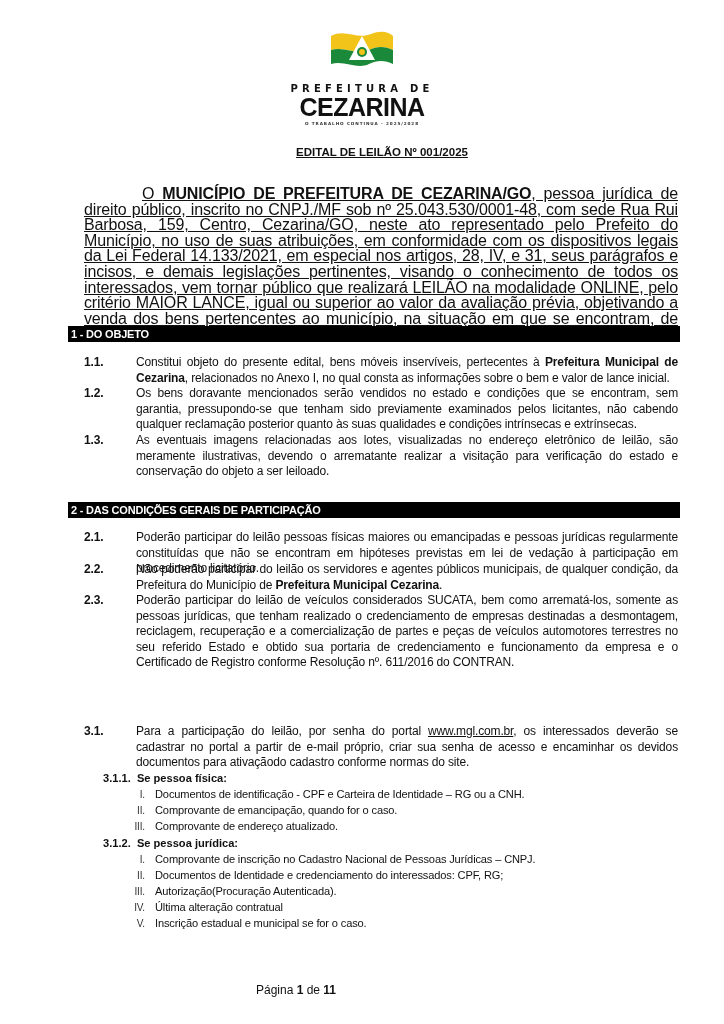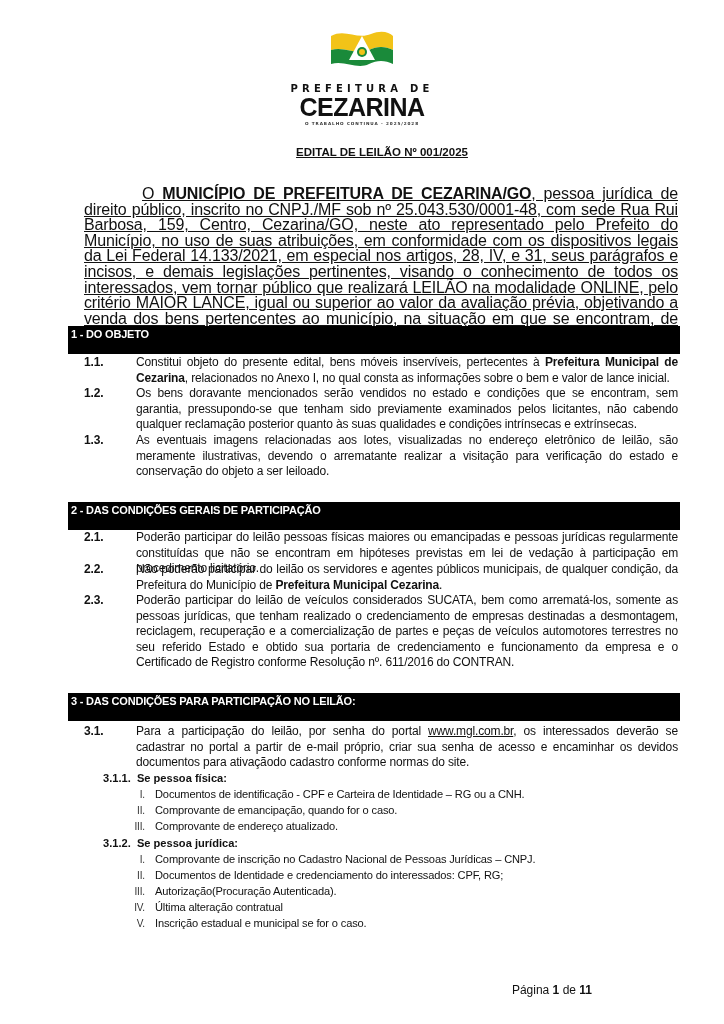--- a/index.html
+++ b/index.html
@@ -13,37 +13,37 @@
   .logo .name { font-family: Liberation Sans, sans-serif; font-weight: bold; font-size: 25px; letter-spacing: -0.5px; line-height: 26px; color:#111; }
   .logo .tag { font-family: "DejaVu Sans", sans-serif; font-weight: bold; font-size: 4.2px; letter-spacing: 0.9px; line-height: 7px; color:#333; }
 
   .title { position: absolute; left: 0; width: 724px; text-align: center; font-weight: bold;
            font-size: 11.5px; text-decoration: underline; line-height: 14px; padding-left: 20px; }
 
   .para { position: absolute; left: 84px; width: 594px; font-size: 16px; line-height: 15.6px;
           text-align: justify; letter-spacing: -0.15px; text-decoration: underline; }
   .para .indent { display: inline-block; width: 58px; }
 
-  .section-bar { position: absolute; left: 68px; width: 612px; height: 28px; background: #000;
+  .section-bar { position: absolute; left: 68px; width: 612px; height: 16px; background: #000;
                  color: #fff; font-weight: bold; font-size: 11px; line-height: 16px; padding-left: 3px;
                  box-sizing: border-box; letter-spacing: -0.2px; }
 
   .item { position: absolute; left: 84px; width: 594px; font-size: 12px; line-height: 15.6px; letter-spacing: -0.15px; }
   .item .num { position: absolute; left: 0; top: 0; font-weight: bold; }
   .item .txt { margin-left: 52px; text-align: justify; display: block; }
 
   .sub { position: absolute; left: 103px; font-size: 11.1px; line-height: 15.6px; font-weight: bold; }
   .roman { position: absolute; font-size: 11.1px; line-height: 15.6px; letter-spacing: -0.15px; }
   .roman .rn { position: absolute; width: 30px; text-align: right; font-size: 10px; color:#333; }
   .roman .rt { position: absolute; left: 40px; white-space: nowrap; }
 
   .link { text-decoration: underline; }
   b { font-weight: bold; }
 
-  .footer { position: absolute; left: 0; top: 983px; width: 592px; text-align: right; font-size: 12px; }
+  .footer { position: absolute; left: 0; top: 983px; width: 592px; text-align: center; font-size: 12px; }
 </style>
 </head>
 <body>
 
 <div class="page">
 
   <div class="logo">
     <svg width="70" height="44" viewBox="0 0 70 44">
       <path d="M4 8 C18 0, 30 12, 44 6 C54 2, 62 4, 66 8 L66 22 C58 18, 50 18, 42 22 C30 28, 18 18, 4 22 Z" fill="#f2c318"></path>
       <path d="M4 22 C18 18, 30 28, 42 22 C50 18, 58 18, 66 22 L66 36 C58 32, 50 32, 42 36 C30 42, 18 32, 4 36 Z" fill="#1a8a3a"></path>
@@ -83,21 +83,20 @@
   </div>
   <div class="item" style="top:562px">
     <span class="num">2.2.</span>
     <span class="txt"><span>Não poderão participar do leilão os servidores e agentes públicos municipais, de qualquer condição, da Prefeitura do Município de </span><b>Prefeitura Municipal Cezarina</b><span>.</span></span>
   </div>
   <div class="item" style="top:593px">
     <span class="num">2.3.</span>
     <span class="txt">Poderão participar do leilão de veículos considerados SUCATA, bem como arrematá-los, somente as pessoas jurídicas, que tenham realizado o credenciamento de empresas destinadas a desmontagem, reciclagem, recuperação e a comercialização de partes e peças de veículos automotores terrestres no seu referido Estado e obtido sua portaria de credenciamento e funcionamento da empresa e o Certificado de Registro conforme Resolução nº. 611/2016 do CONTRAN.</span>
   </div>
 
-  <div class="section-bar" style="top:693px">3  - DAS CONDIÇÕES PARA PARTICIPAÇÃO NO LEILÃO:</div>
 
   <div class="item" style="top:724px">
     <span class="num">3.1.</span>
     <span class="txt"><span>Para a participação do leilão, por senha do portal </span><span class="link">www.mgl.com.br</span><span>, os interessados deverão se cadastrar no portal a partir de e-mail próprio, criar sua senha de acesso e encaminhar os devidos documentos para ativaçãodo cadastro conforme normas do site.</span></span>
   </div>
 
   <div class="sub" style="top:771px">
     <span>3.1.1.</span>&nbsp;&nbsp;<span>Se pessoa física:</span>
   </div>
   <div class="roman" style="left:115px; top:787px">

